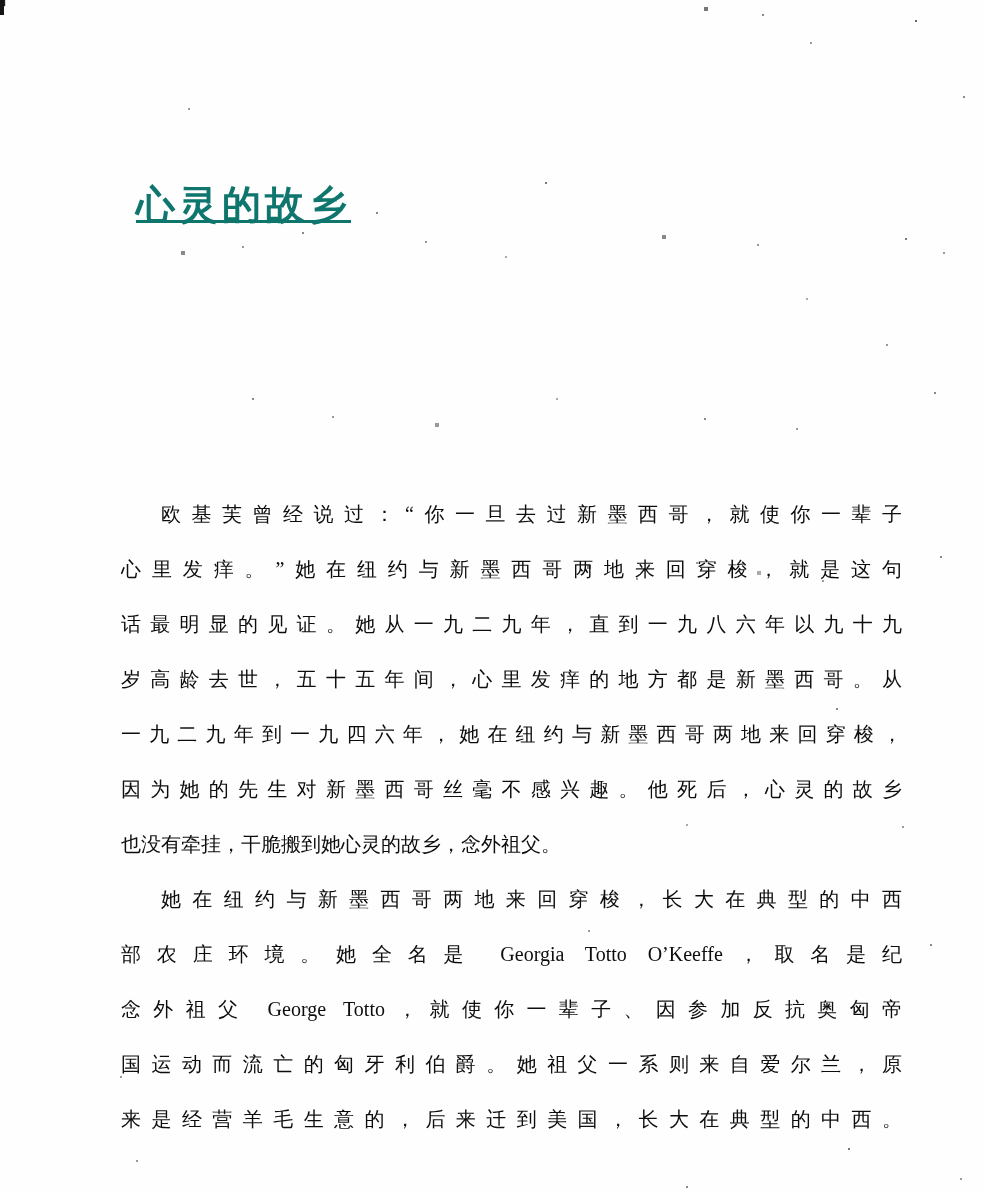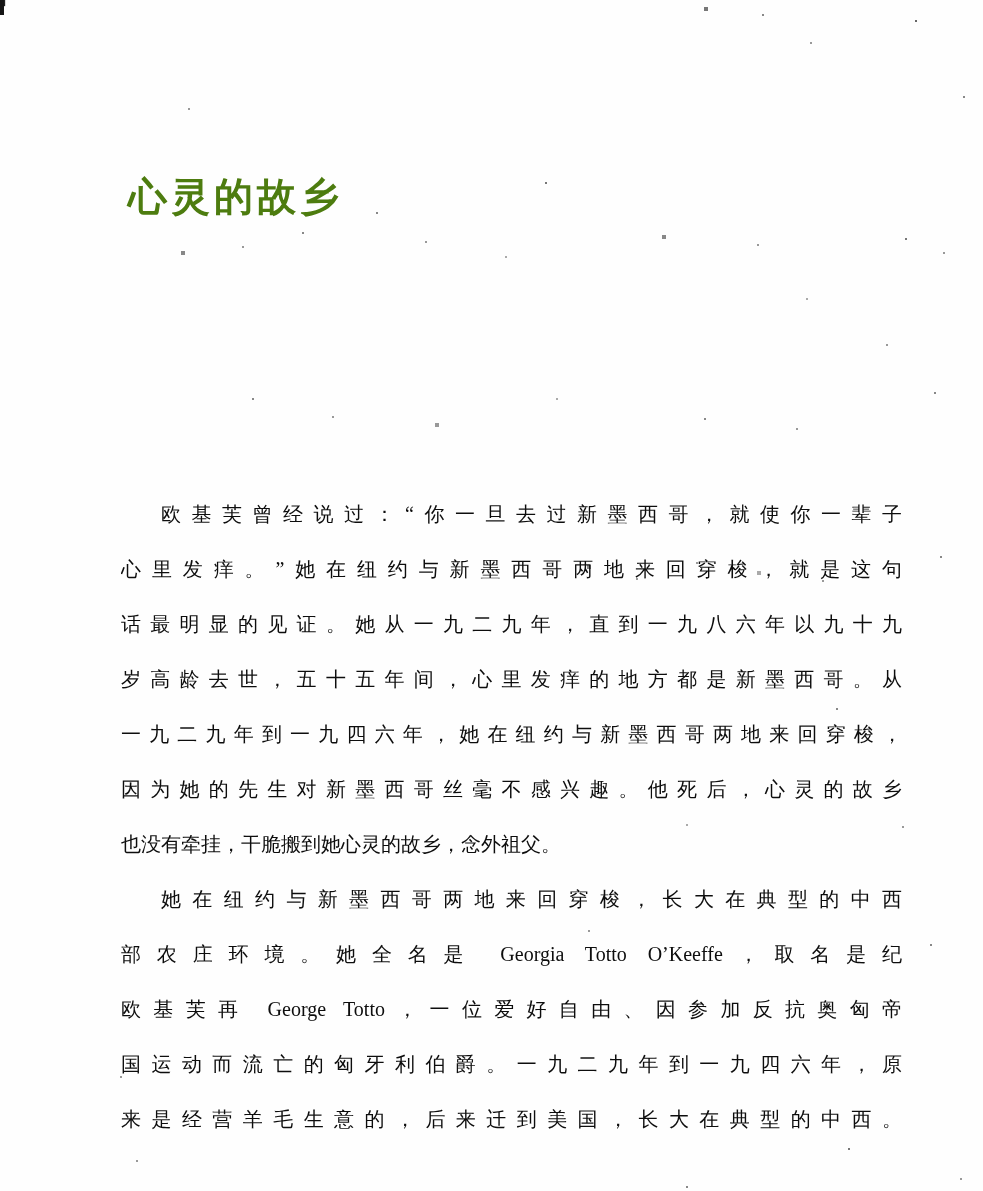--- a/index.html
+++ b/index.html
@@ -72,26 +72,27 @@
   .corner-mark {
     position: absolute;
     left: 0; top: 0;
     width: 4px; height: 15px;
     background: #151515;
   }
   .title {
     position: absolute;
     left: 124px;
     top: 166px;
-    margin: 4px;
+    margin: 12px;
     font-size: 39px;
     font-weight: 700;
     letter-spacing: 4px;
-    color: #4d7c0f;
+    color: #0f766e;
     white-space: nowrap;
+    text-decoration: underline;
   }
   .body-text {
     position: absolute;
     left: 121px;
     top: 487px;
     width: 781px;
     font-size: 20px;
     line-height: 55px;
     color: #0d0d0d;
   }
@@ -123,18 +124,18 @@
       <div class="line">心里发痒。”她在纽约与新墨西哥两地来回穿梭，就是这句</div>
       <div class="line">话最明显的见证。她从一九二九年，直到一九八六年以九十九</div>
       <div class="line">岁高龄去世，五十五年间，心里发痒的地方都是新墨西哥。从</div>
       <div class="line">一九二九年到一九四六年，她在纽约与新墨西哥两地来回穿梭，</div>
       <div class="line">因为她的先生对新墨西哥丝毫不感兴趣。他死后，心灵的故乡</div>
       <div class="line short">也没有牵挂，干脆搬到她心灵的故乡，念外祖父。</div>
     </div>
     <div>
       <div class="line indent">她在纽约与新墨西哥两地来回穿梭，长大在典型的中西</div>
       <div class="line">部农庄环境。她全名是 Georgia Totto O’Keeffe，取名是纪</div>
-      <div class="line">欧基芙再 George Totto，一位爱好自由、因参加反抗奥匈帝</div>
-      <div class="line">国运动而流亡的匈牙利伯爵。一九二九年到一九四六年，原</div>
+      <div class="line">念外祖父 George Totto，就使你一辈子、因参加反抗奥匈帝</div>
+      <div class="line">国运动而流亡的匈牙利伯爵。她祖父一系则来自爱尔兰，原</div>
       <div class="line">来是经营羊毛生意的，后来迁到美国，长大在典型的中西。</div>
     </div>
   </div>
 </div>
 
 </body></html>

